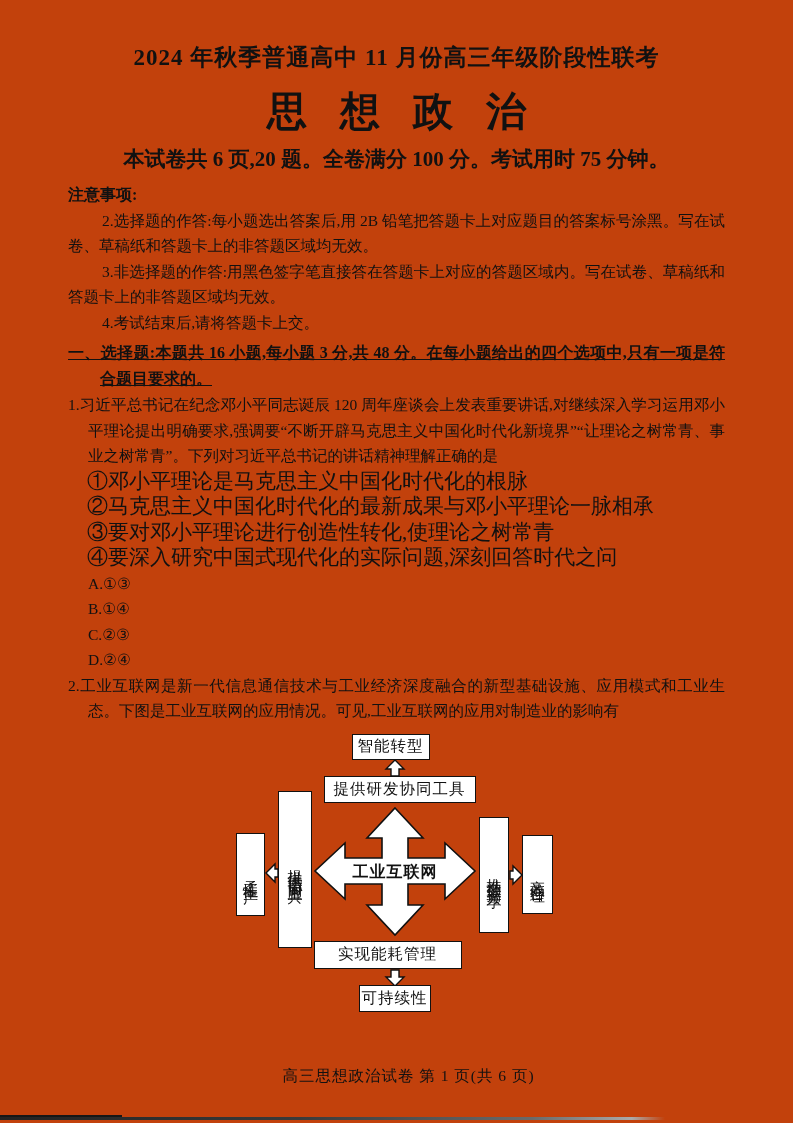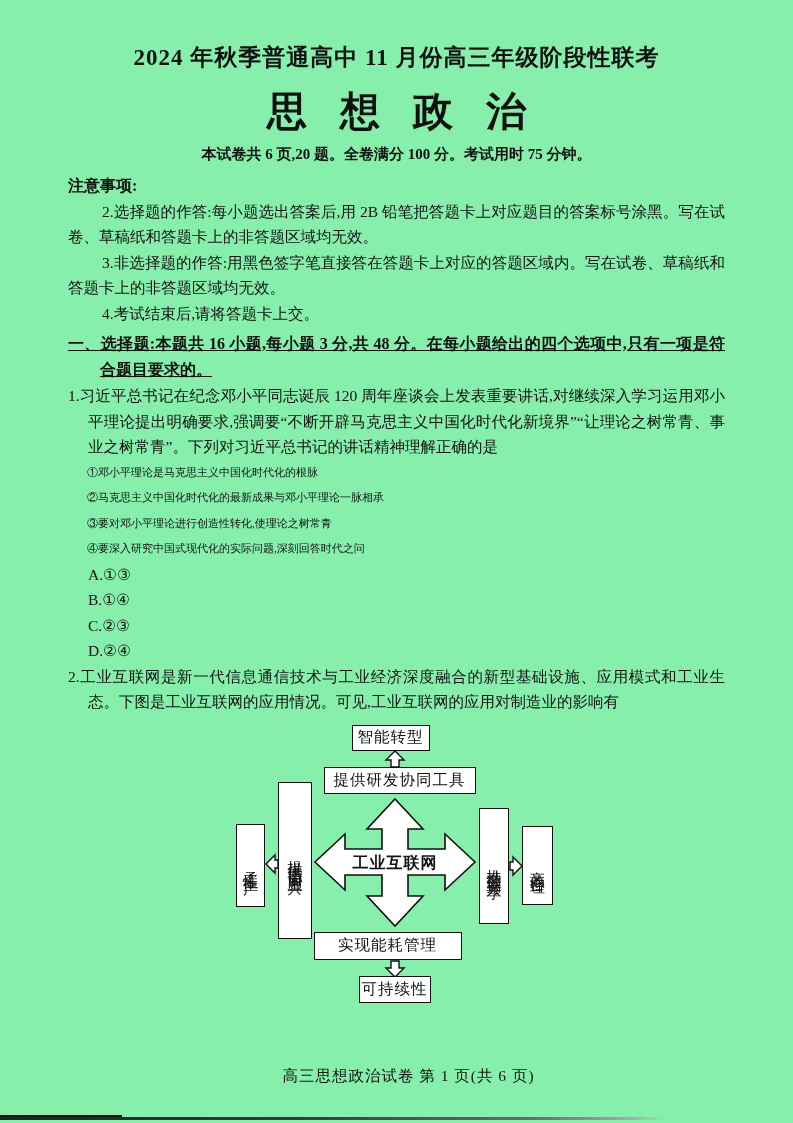--- a/index.html
+++ b/index.html
@@ -1,36 +1,36 @@
 <!DOCTYPE html>
 <html><head>
 <meta charset="utf-8">
 <style>
   html,body{margin:0;padding:0;background:#e8e8e8;}
   .page{
     position:relative;width:793px;height:1123px;margin:0 auto;
-    background:#86efac;overflow:hidden;color:#111;
+    background:#c2410c;overflow:hidden;color:#111;
     font-family:"Liberation Serif","DejaVu Serif",serif;
   }
   .content{padding:0 68px;}
   
   .exam-session{margin-top:42px;text-align:center;font-size:23px;font-weight:bold;letter-spacing:1px;}
   .subject-title{margin-top:14px;text-align:center;font-size:40px;font-weight:bold;
     letter-spacing:33px;text-indent:33px;line-height:1.25;}
-  .paper-info{margin-top:8px;text-align:center;font-size:15px;font-weight:bold;}
+  .paper-info{margin-top:8px;text-align:center;font-size:21px;font-weight:bold;}
   .wish-line{margin-top:7px;text-align:center;font-size:21px;font-weight:bold;letter-spacing:2px;}
   
   .notices{margin-top:9px;font-size:15.5px;line-height:25.5px;}
   .notices-title{font-weight:bold;font-size:16px;}
   .notice-item{margin:0;text-indent:2.2em;text-align:justify;}
   
   .section-heading{margin:5px 0 0 0;font-weight:bold;font-size:16px;line-height:26px;
     padding-left:32px;text-indent:-32px;text-align:justify;text-decoration:underline;}
   .q-stem{margin:0;font-size:15.5px;line-height:25.5px;padding-left:20px;text-indent:-20px;text-align:justify;}
-  .q-statement{margin:0 0 0 19px;font-size:11px;line-height:25.5px;}
+  .q-statement{margin:0 0 0 19px;font-size:21px;line-height:25.5px;}
   .options-row{display:flex;justify-content:space-between;width:511px;margin-left:20px;
     font-size:15.5px;line-height:25.5px;flex-direction:column;}
   
   .diagram{position:relative;width:330px;height:298px;margin:6px auto 0;}
   .diagram svg{position:absolute;left:0;top:0;}
   .dbox{position:absolute;box-sizing:border-box;border:1.7px solid #111;background:#fff;
     display:flex;align-items:center;justify-content:center;font-size:15.5px;letter-spacing:1px;}
   .dbox.vert{writing-mode:vertical-rl;text-orientation:upright;font-size:15px;letter-spacing:3px;}
   .box-smart{left:120px;top:4px;width:78px;height:26px;}
   .box-rd{left:92px;top:46px;width:152px;height:27px;}

